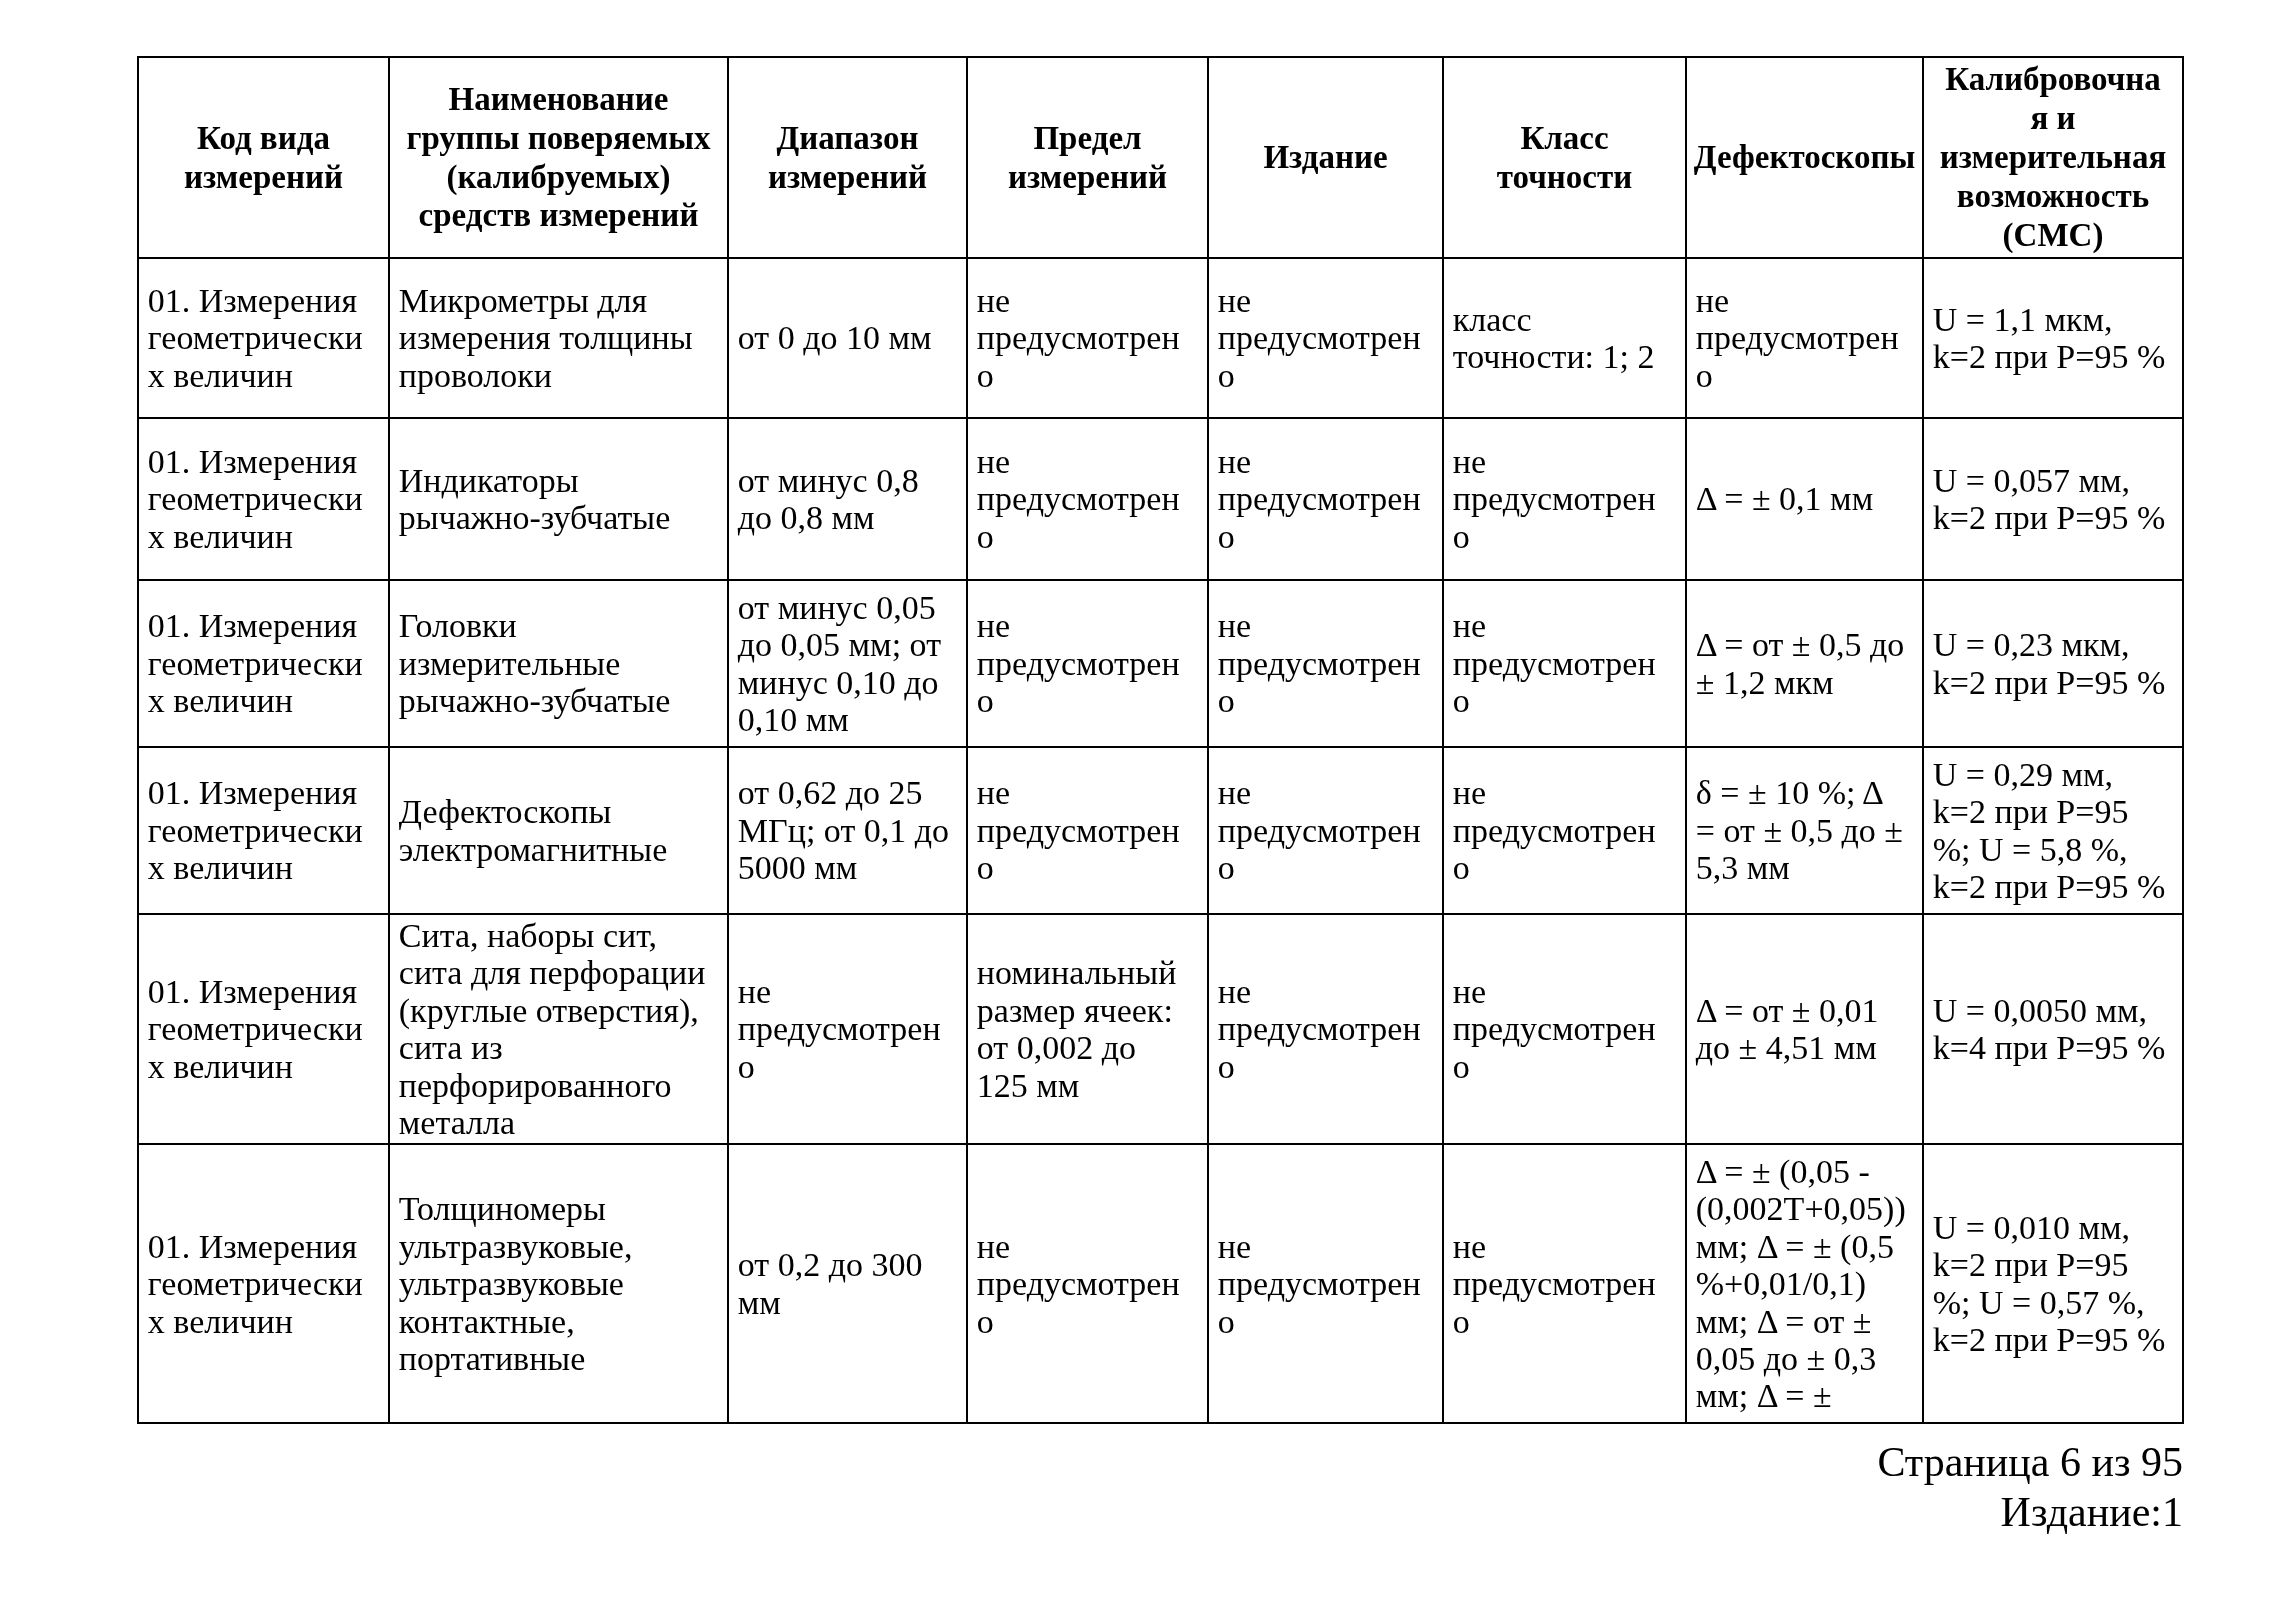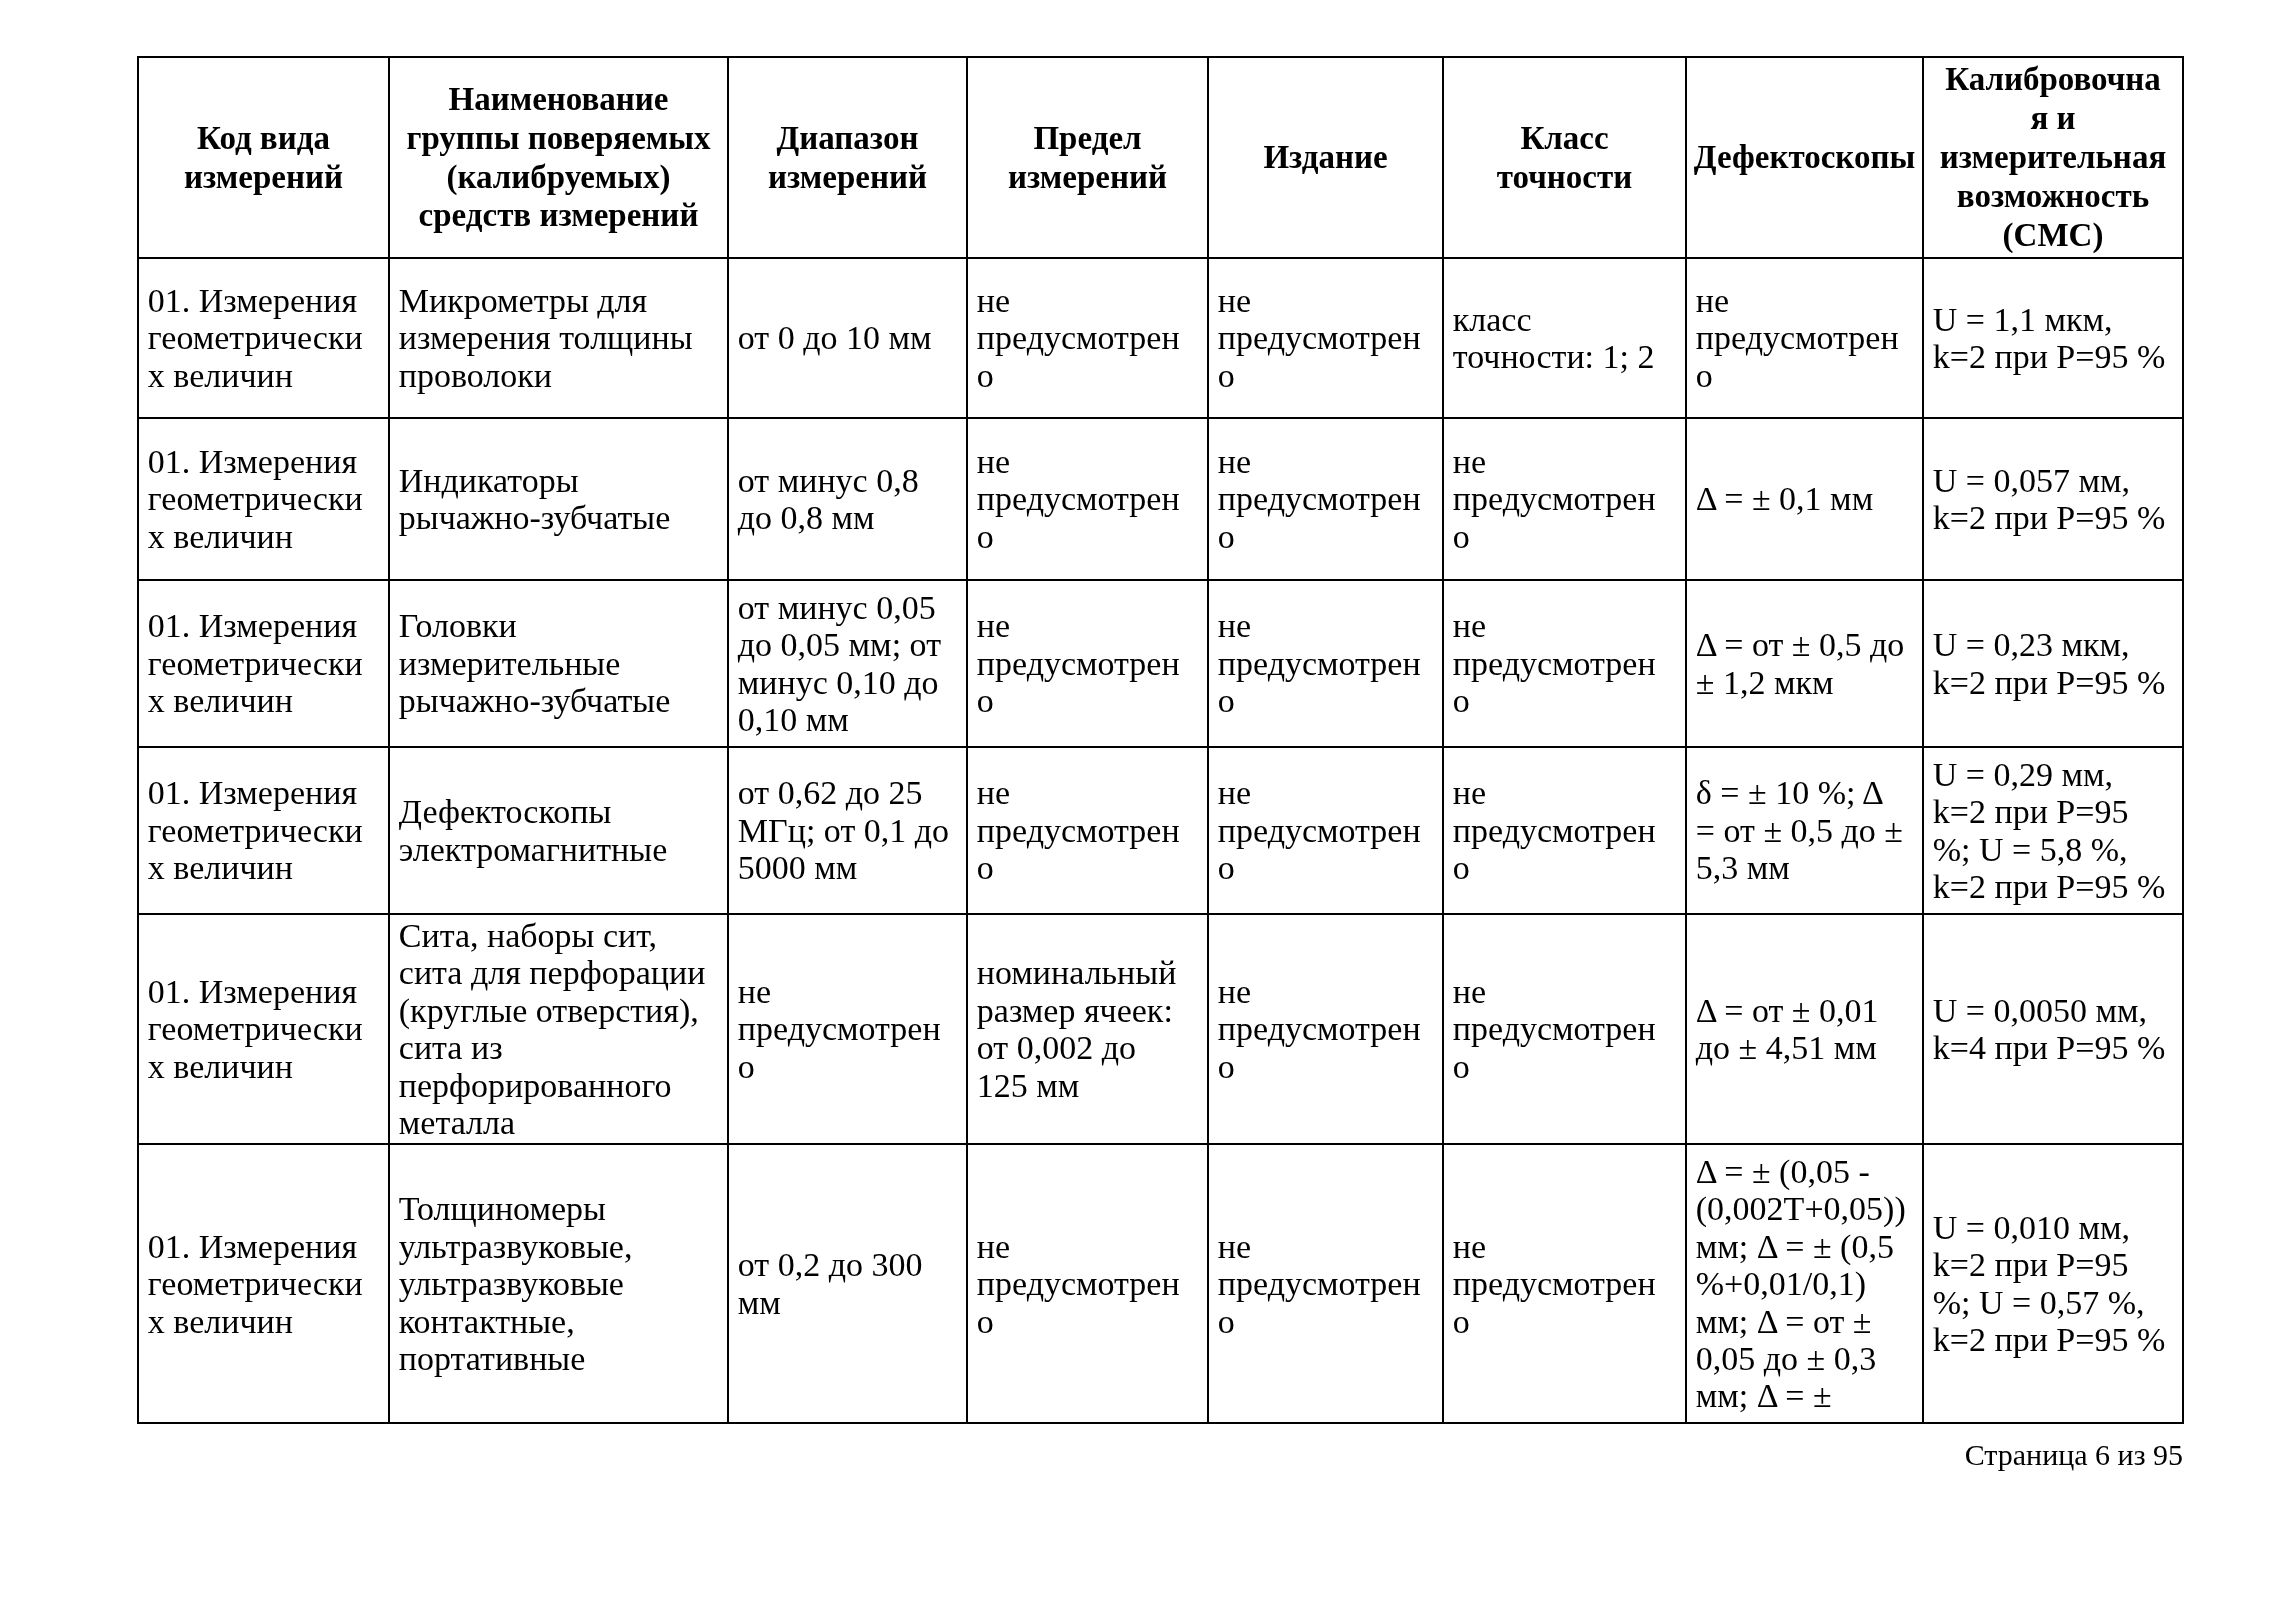--- a/index.html
+++ b/index.html
@@ -49,21 +49,21 @@
     line-height: 1.1;
     text-align: left;
     vertical-align: middle;
     padding: 2px 8.8px;
   }
   .page-footer {
     position: absolute;
     top: 1437px;
     right: 110px;
     text-align: right;
-    font-size: 30px;
+    font-size: 42px;
     line-height: 1.2;
   }
   .page-footer .footer-line {
     white-space: nowrap;
   }
 </style>
 </head>
 <body>
 
 <div class="doc-table-wrap">
@@ -255,14 +255,15 @@
 k=2 при Р=95
 %; U = 0,57 %,
 k=2 при Р=95 %</td>
       </tr>
     </tbody>
   </table>
 </div>
 
 <div class="page-footer">
   <div class="footer-line">Страница 6 из 95</div>
+  <div class="footer-line">Издание:1</div>
 </div>
 
 
 </body></html>

